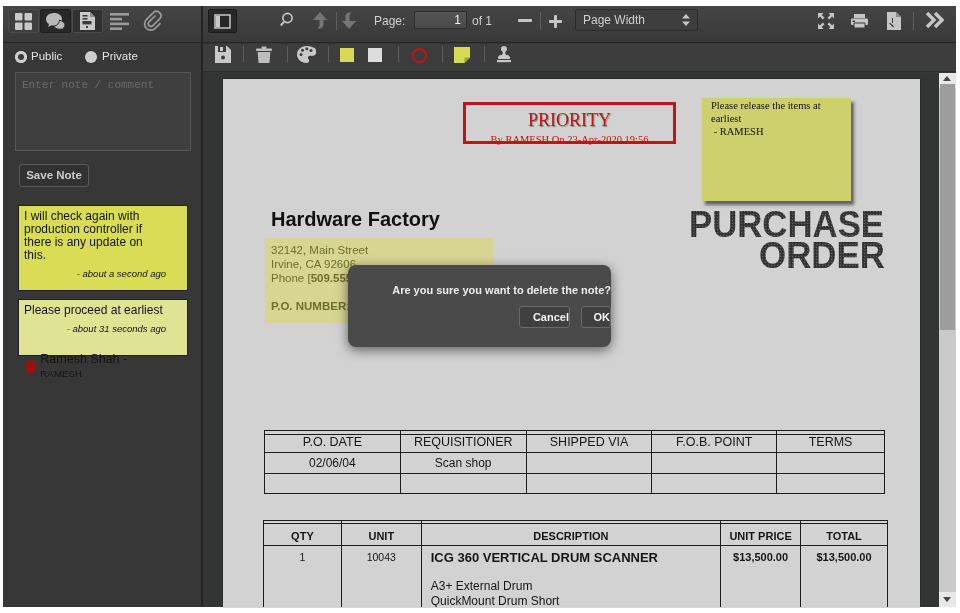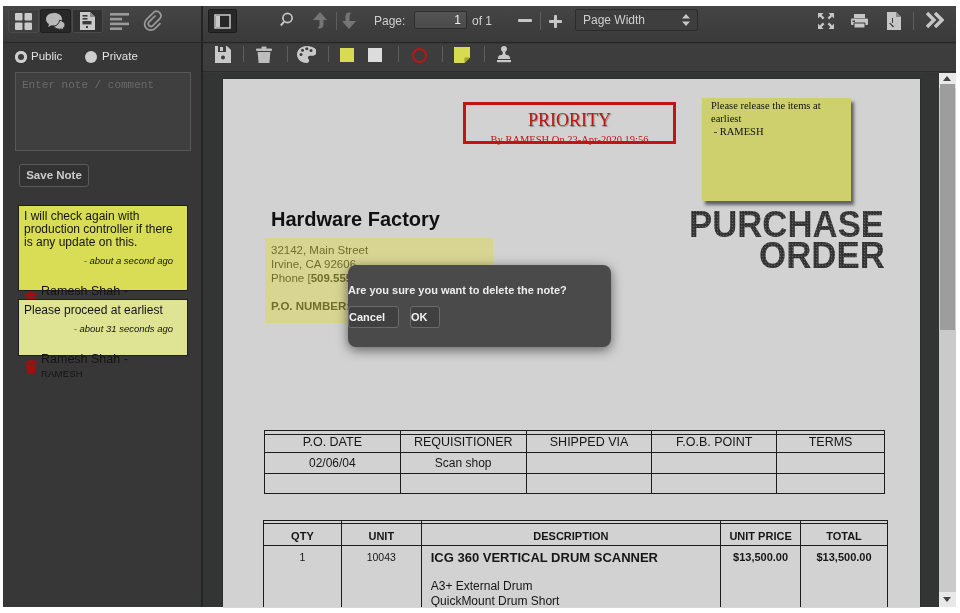--- a/index.html
+++ b/index.html
@@ -20,21 +20,21 @@
 .sbtn.flat{border-color:transparent;background:transparent}
 
 .radio{width:12px;height:12px;border-radius:50%;background:#cecece}
 .radio.checked{background:#cecece;box-shadow:inset 0 0 0 3px #cecece;border:0}
 .radio.checked::after{content:"";position:absolute;left:3px;top:3px;width:6px;height:6px;border-radius:50%;background:#3a3a3a}
 .slabel{color:#e2e2e2;font-size:11.5px}
 
 #noteArea{left:15px;top:72px;width:176px;height:79px;background:#3f3f3f;border:1px solid #575757;color:#6a6a6a;font-family:"Liberation Mono",monospace;font-size:11px;padding:6px 6px}
 #saveBtn{left:19px;top:164px;width:70px;height:23px;background:#323232;border:1px solid #5a5a5a;border-radius:3px;color:#cccccc;font-weight:bold;font-size:11.5px;text-align:center;line-height:21px}
 
-.note{left:18px;width:170px;border:1px solid #1e1e1e;padding:4px 14px 4px 5px;color:#141414}
+.note{left:18px;width:170px;border:1px solid #1e1e1e;padding:4px 21px 4px 5px;color:#141414}
 #note1{top:205px;height:86px;background:#d8dd55}
 #note2{top:299px;height:57px;background:#dfe494}
 .ntext{font-size:12px;line-height:13px}
 .nago{font-style:italic;font-size:9.5px;text-align:right;margin-top:6px}
 .nwho{font-size:12.5px;margin-top:18px;display:flex;align-items:center}
 .nwho .small{font-size:9.5px;letter-spacing:.2px}
 
 .tbtxt{color:#cfcfcf;font-size:12px}
 #pageInput{left:414px;top:11px;width:53px;height:18px;background:linear-gradient(#555,#4a4a4a);border:1px solid #2e2e2e;border-radius:2px;color:#f0f0f0;font-size:12px;text-align:right;line-height:16px;padding-right:5px}
 #scaleSel{left:575px;top:9px;width:123px;height:22px;background:#3e3e3e;border:1px solid #2b2b2b;border-radius:2px;color:#cfcfcf;font-size:12px;line-height:20px;padding-left:7px}
@@ -46,21 +46,21 @@
 #prio .l2{font-size:10.5px;margin-top:3px}
 
 #psticky{left:479px;top:19px;width:149px;height:103px;background:#cdd06c;box-shadow:3px 4px 3px rgba(60,60,60,.75);font-family:"Liberation Serif",serif;font-size:10.5px;color:#111;padding:1px 9px;line-height:13px}
 
 #hl{left:42px;top:159px;width:228px;height:85px;background:#d8d593;color:#6f6f2b;font-size:11.5px;line-height:14px;padding:5px 0 0 6px}
 
 table{border-collapse:collapse;font-size:12px;color:#161616}
 tr.hd td{vertical-align:bottom;padding-bottom:3px}
 td{border:1px solid #1c1c1c;text-align:center;vertical-align:top}
 
-#modal{left:348px;top:265px;width:263px;height:82px;background:#4a4a4a;border-radius:8px;box-shadow:0 3px 12px rgba(0,0,0,.55);text-align:left}
+#modal{left:348px;top:265px;width:263px;height:82px;background:#4a4a4a;border-radius:8px;box-shadow:0 3px 12px rgba(0,0,0,.55);text-align:right}
 #modal .q{color:#ececec;font-weight:bold;font-size:11px;margin-top:19px}
 .mbtn{display:inline-block;height:22px;background:#404040;border:1px solid #6a6a6a;border-radius:3px;color:#f2f2f2;font-weight:bold;font-size:11px;line-height:20px;margin-top:10px}
 
 #sbar{left:939px;top:73px;width:17px;height:534px;background:#cacaca}
 #sbar .btn{position:absolute;left:0;width:17px;height:15px;background:#e8e8e8}
 #sbar .thumb{position:absolute;left:1px;top:11px;width:15px;height:246px;background:#9d9d9d}
 .tri-up{width:0;height:0;border-left:4px solid transparent;border-right:4px solid transparent;border-bottom:5px solid #444;position:absolute;left:4px;top:3px}
 .tri-dn{width:0;height:0;border-left:4px solid transparent;border-right:4px solid transparent;border-top:5px solid #444;position:absolute;left:4px;top:5px}
 </style>
 </head>

